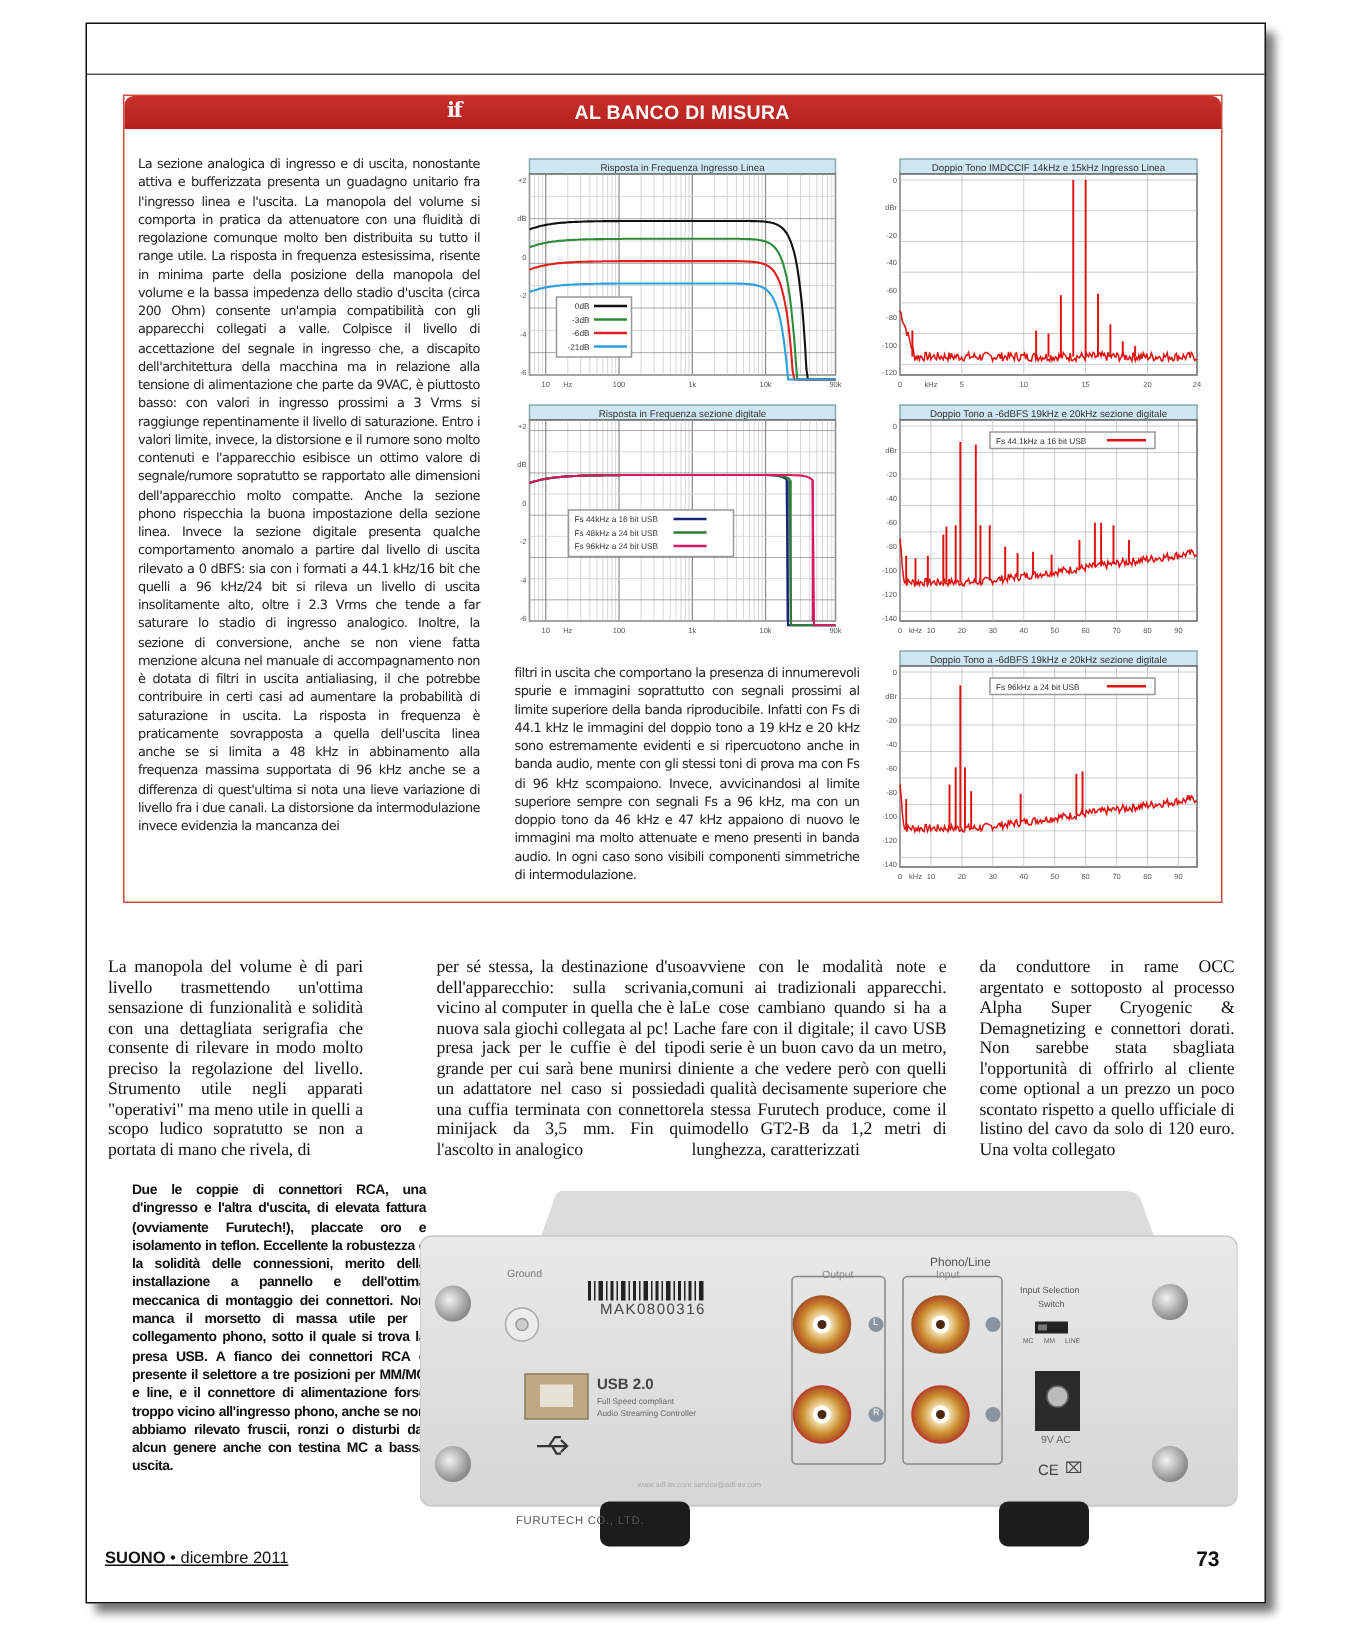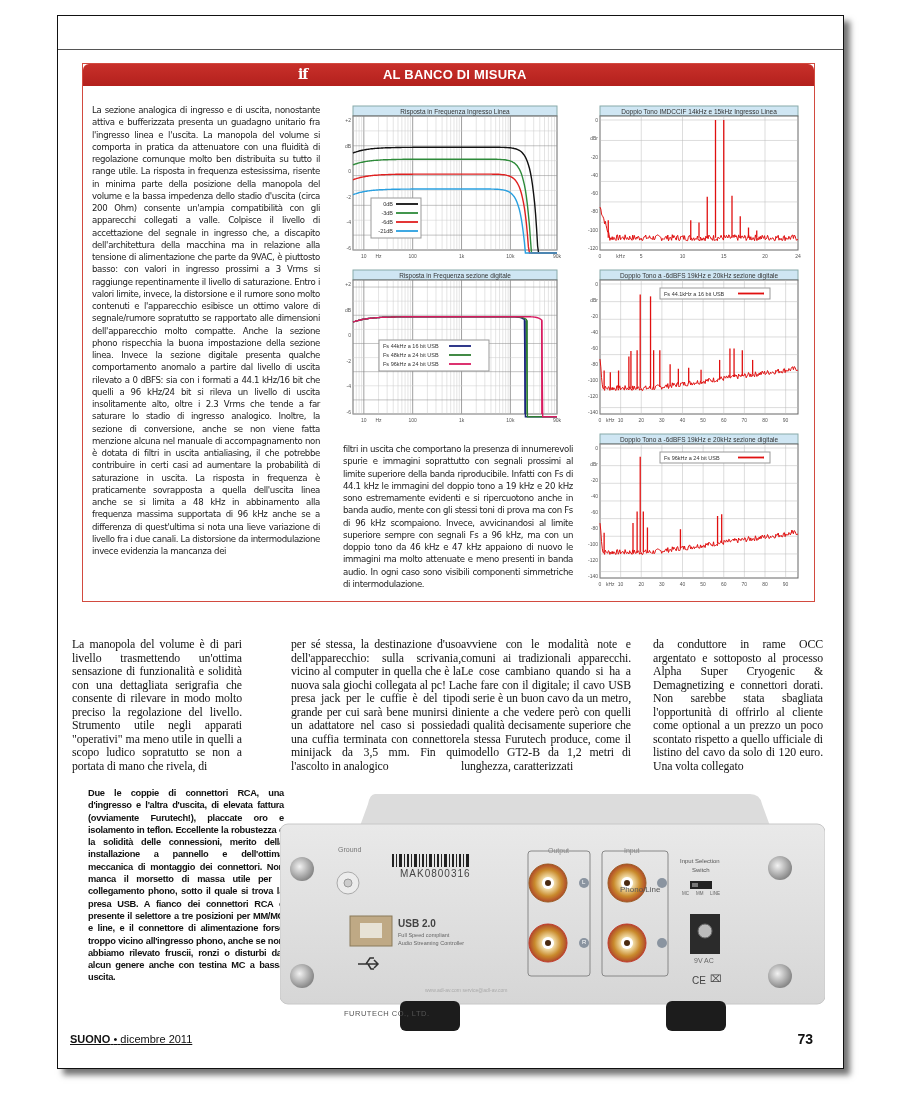--- a/index.html
+++ b/index.html
@@ -458,21 +458,21 @@
       <rect x="412" y="97" width="6" height="4" fill="#777"></rect>
       <rect x="410" y="128" width="30" height="40" fill="#2b2b2b"></rect>
       <circle cx="425" cy="145" r="7" fill="#bbb" stroke="#666"></circle>
     </svg>
     <span class="t" style="position:absolute;left:58px;top:60px;font-size:7px;color:#777;">Ground</span>
     <span class="t" style="position:absolute;left:120px;top:82px;font-size:10px;color:#444;letter-spacing:1px;">MAK0800316</span>
     <span class="t" style="position:absolute;left:118px;top:132px;font-size:10px;color:#444;font-weight:bold;text-align:right;">USB 2.0</span>
     <span class="t" style="position:absolute;left:118px;top:146px;font-size:5.5px;color:#666;">Full Speed compliant</span>
     <span class="t" style="position:absolute;left:118px;top:154px;font-size:5.5px;color:#666;">Audio Streaming Controller</span>
     <span class="t" style="position:absolute;left:268px;top:61px;font-size:7px;color:#888;">Output</span>
-    <span class="t" style="position:absolute;left:340px;top:51px;font-size:8px;color:#555;margin-top:48px;">Phono/Line</span>
+    <span class="t" style="position:absolute;left:340px;top:51px;font-size:8px;color:#555;">Phono/Line</span>
     <span class="t" style="position:absolute;left:344px;top:61px;font-size:7px;color:#888;">Input</span>
     <span class="t" style="position:absolute;left:302px;top:93px;font-size:6px;color:#fff;">L</span>
     <span class="t" style="position:absolute;left:302px;top:153px;font-size:6px;color:#fff;">R</span>
     <span class="t" style="position:absolute;left:400px;top:72px;font-size:6px;color:#555;">Input Selection</span>
     <span class="t" style="position:absolute;left:412px;top:81px;font-size:6px;color:#555;">Switch</span>
     <span class="t" style="position:absolute;left:402px;top:105px;font-size:4.5px;color:#666;">MC</span>
     <span class="t" style="position:absolute;left:416px;top:105px;font-size:4.5px;color:#666;">MM</span>
     <span class="t" style="position:absolute;left:430px;top:105px;font-size:4.5px;color:#666;">LINE</span>
     <span class="t" style="position:absolute;left:414px;top:171px;font-size:7px;color:#666;">9V AC</span>
     <span class="t" style="position:absolute;left:412px;top:189px;font-size:10px;color:#444;">CE</span>

